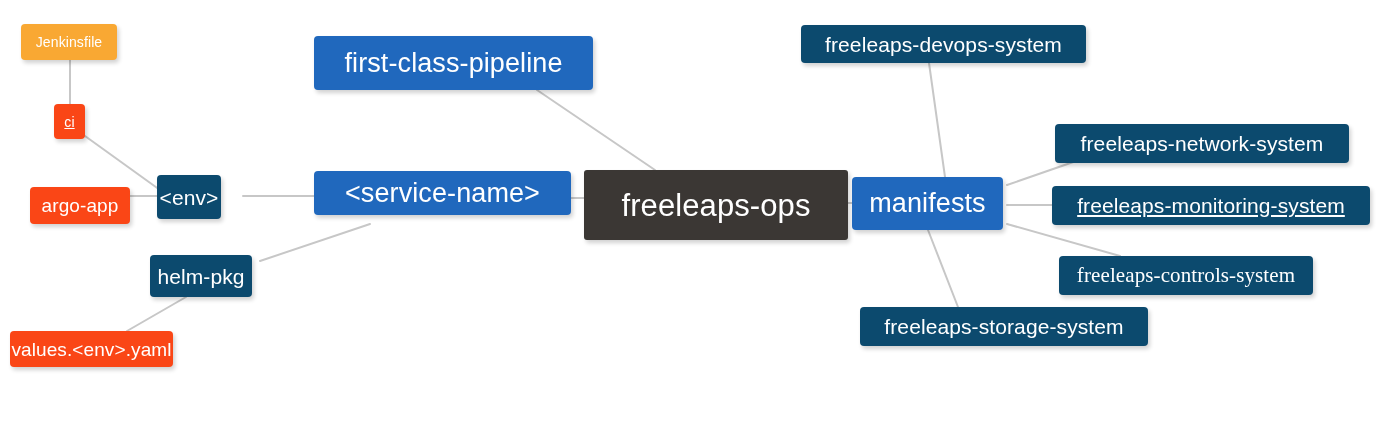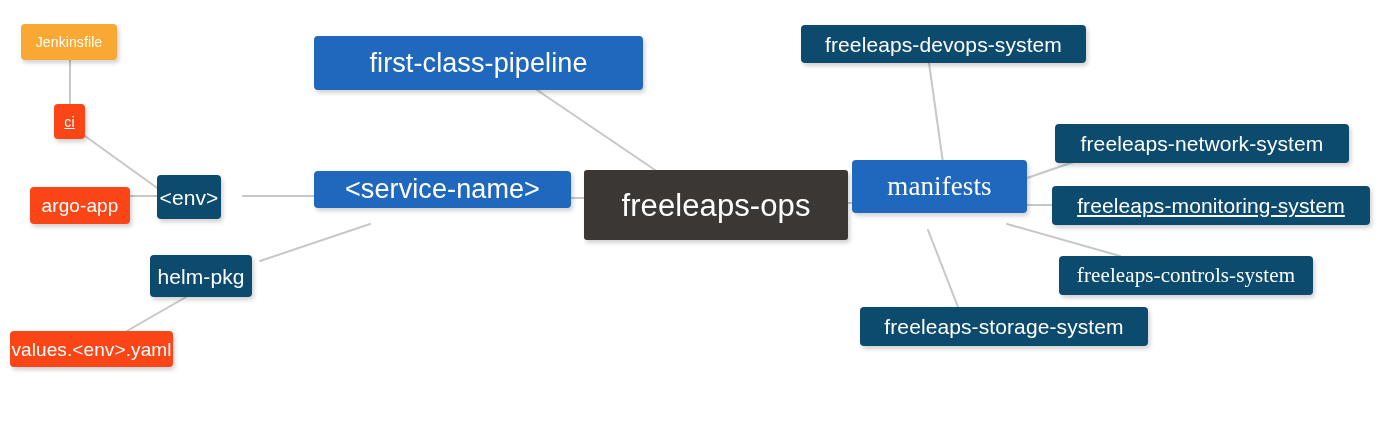--- a/index.html
+++ b/index.html
@@ -92,23 +92,23 @@
       <line x1="1007" y1="224" x2="1120" y2="256" class="edge" stroke="#c7c7c7"></line>
       <line x1="928" y1="230" x2="958" y2="307" class="edge" stroke="#c7c7c7"></line>
     </svg>
   <div id="node-layer">
       <div class="node orange size-xs" style="left: 21px; top: 24px; width: 96px; height: 36px;">Jenkinsfile</div>
       <div class="node red size-xs" style="left: 54px; top: 104px; width: 31px; height: 35px; text-decoration: underline;">ci</div>
       <div class="node red size-sm" style="left: 30px; top: 187px; width: 100px; height: 37px;">argo-app</div>
       <div class="node green size-md" style="left: 157px; top: 175px; width: 64px; height: 44px;">&lt;env&gt;</div>
       <div class="node green size-md" style="left: 150px; top: 255px; width: 102px; height: 42px;">helm-pkg</div>
       <div class="node red size-sm" style="left: 10px; top: 331px; width: 163px; height: 36px;">values.&lt;env&gt;.yaml</div>
-      <div class="node blue size-lg" style="left: 314px; top: 171px; width: 257px; height: 37px;">&lt;service-name&gt;</div>
-      <div class="node blue size-lg" style="left: 314px; top: 36px; width: 329px; height: 54px;">first-class-pipeline</div>
+      <div class="node blue size-lg" style="left: 314px; top: 171px; width: 257px; height: 44px;">&lt;service-name&gt;</div>
+      <div class="node blue size-lg" style="left: 314px; top: 36px; width: 279px; height: 54px;">first-class-pipeline</div>
       <div class="node root size-xl" style="left: 584px; top: 170px; width: 264px; height: 70px;">freeleaps-ops</div>
-      <div class="node blue size-lg" style="left: 852px; top: 160px; width: 175px; height: 53px; font-family: Liberation Serif, serif;">manifests</div>
+      <div class="node blue size-lg" style="left: 852px; top: 177px; width: 151px; height: 53px;">manifests</div>
       <div class="node green size-md" style="left: 801px; top: 25px; width: 285px; height: 38px;">freeleaps-devops-system</div>
       <div class="node green size-md" style="left: 1055px; top: 124px; width: 294px; height: 39px;">freeleaps-network-system</div>
       <div class="node green size-md" style="left: 1052px; top: 186px; width: 318px; height: 39px; text-decoration: underline;">freeleaps-monitoring-system</div>
       <div class="node green size-md" style="left: 1059px; top: 256px; width: 254px; height: 39px; font-family: Liberation Serif, serif;">freeleaps-controls-system</div>
       <div class="node green size-md" style="left: 860px; top: 307px; width: 288px; height: 39px;">freeleaps-storage-system</div>
     </div>
 </div>
 
 </body></html>

